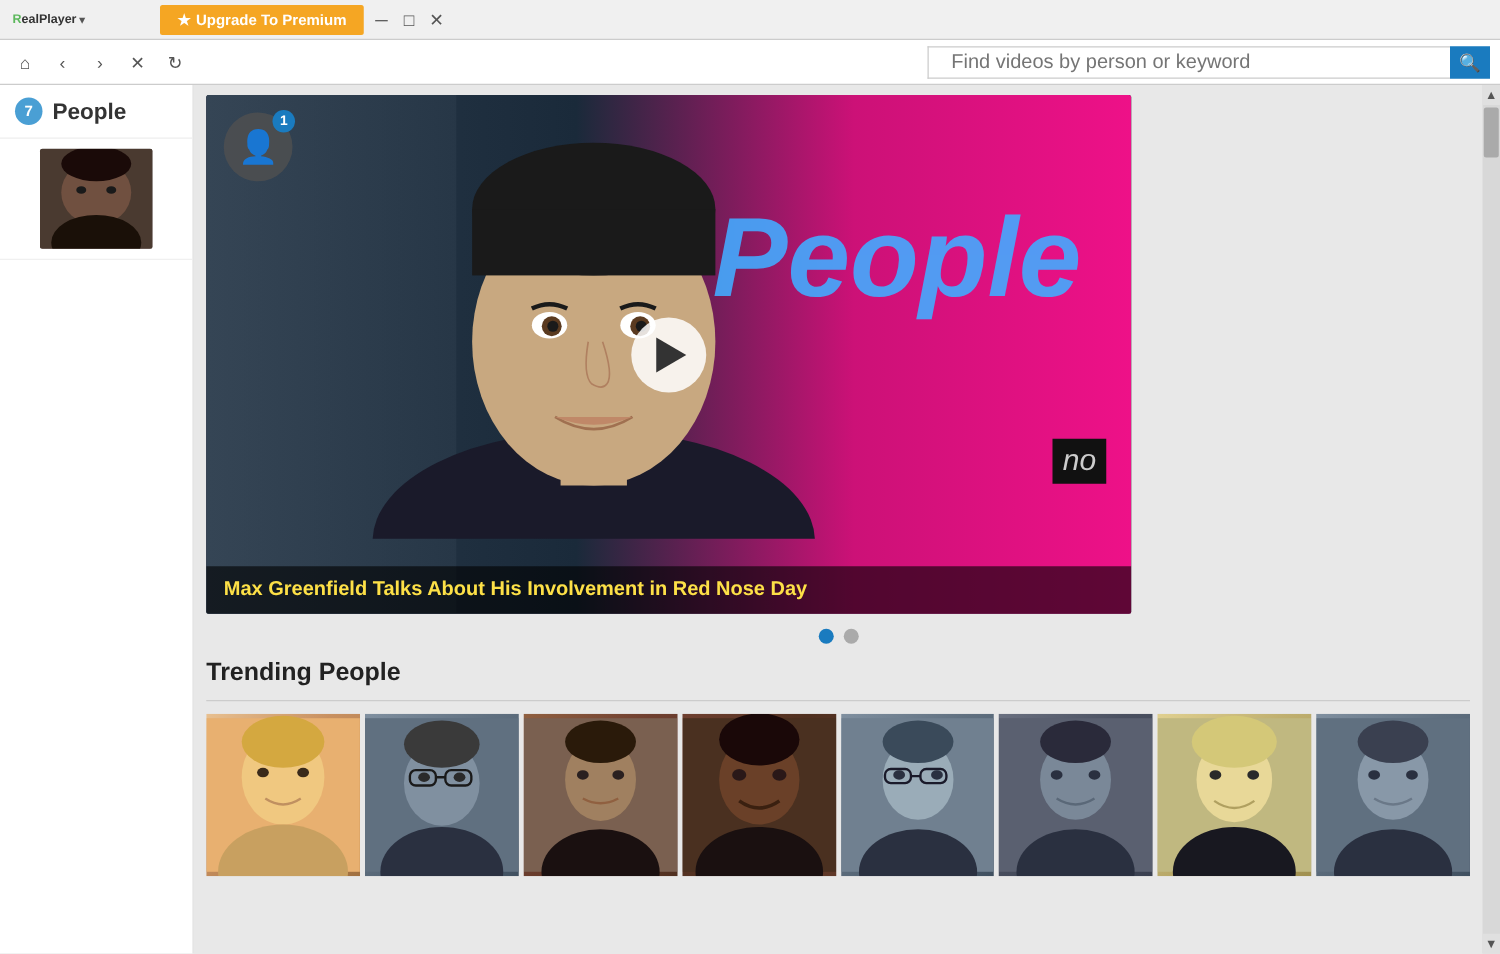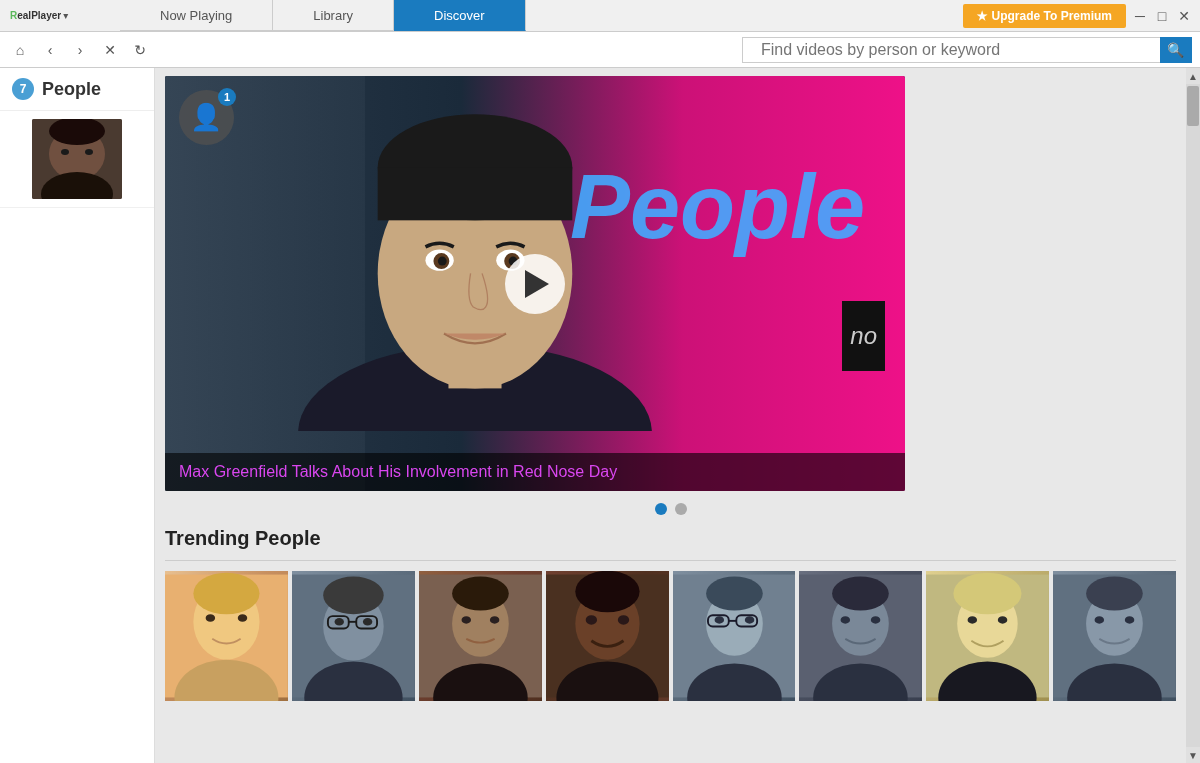--- a/index.html
+++ b/index.html
@@ -224,25 +224,25 @@
       top: 80px;
       font-size: 90px;
       font-weight: bold;
       color: #44aaff;
       opacity: 0.9;
       font-style: italic;
     }
     .video-now-text {
       position: absolute;
       right: 20px;
-      bottom: 120px;
+      bottom: 104px;
       background: #111;
       color: #ccc;
       font-size: 24px;
-      padding: 21px 8px;
+      padding: 4px 8px;
       font-style: italic;
     }
     .play-button {
       position: absolute;
       top: 50%;
       left: 50%;
       transform: translate(-50%, -50%);
       width: 60px;
       height: 60px;
       border-radius: 50%;
@@ -298,23 +298,23 @@
     }
     .video-title-bar {
       position: absolute;
       bottom: 0;
       left: 0;
       right: 0;
       background: rgba(0,0,0,0.6);
       padding: 10px 14px;
     }
     .video-title-text {
-      color: #d946ef;
+      color: #fde047;
       font-size: 16px;
-      font-weight: normal;
+      font-weight: bold;
     }
 
     
     .dots-row {
       display: flex;
       justify-content: center;
       align-items: center;
       gap: 8px;
       padding: 12px 0;
     }
@@ -422,31 +422,20 @@
   </style>
 </head>
 <body>
 
 <div class="title-bar">
   <div class="logo-area">
     <span class="logo-text">
       <span class="logo-green">R</span>ealPlayer
     </span>
     <span class="logo-dropdown">▾</span>
-  </div>
-  <div class="nav-tabs">
-    <div class="nav-tab">
-      <span>Now Playing</span>
-    </div>
-    <div class="nav-tab">
-      <span>Library</span>
-    </div>
-    <div class="nav-tab active">
-      <span>Discover</span>
-    </div>
   </div>
   <div class="window-controls">
     <button class="upgrade-btn">
       <span>★</span>
       <span>Upgrade To Premium</span>
     </button>
     <div class="win-ctrl">─</div>
     <div class="win-ctrl">□</div>
     <div class="win-ctrl">✕</div>
   </div>

